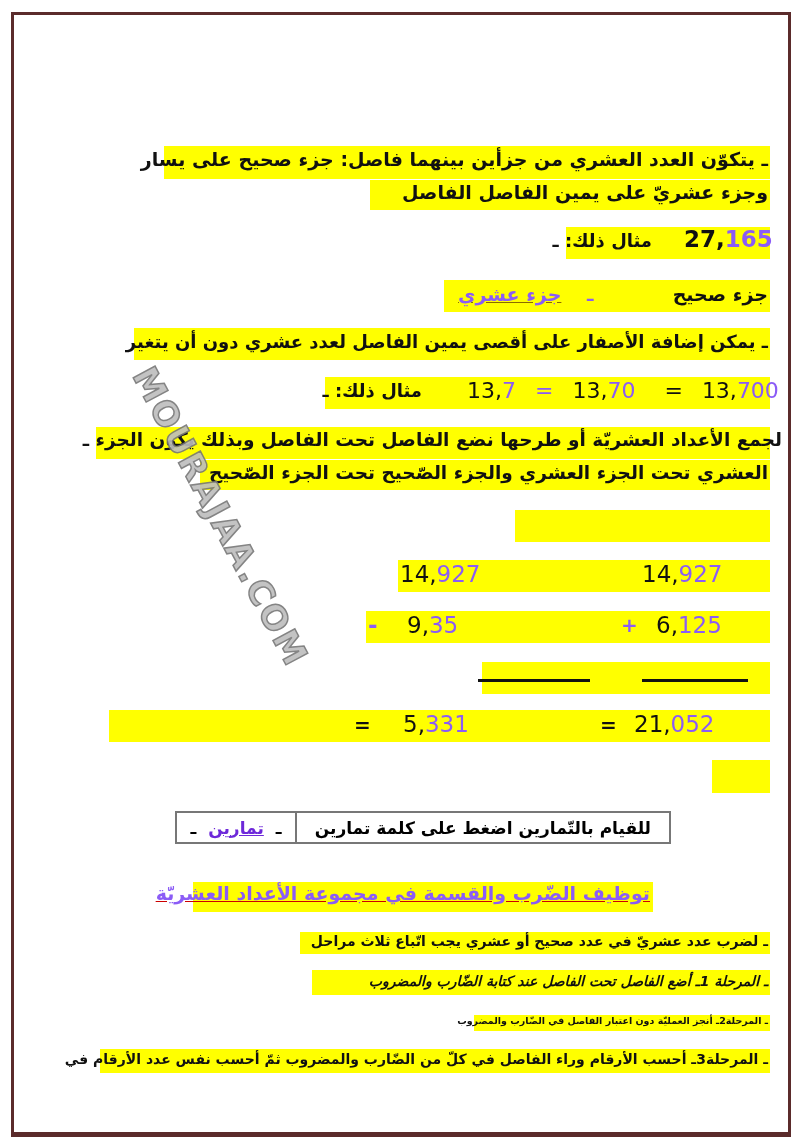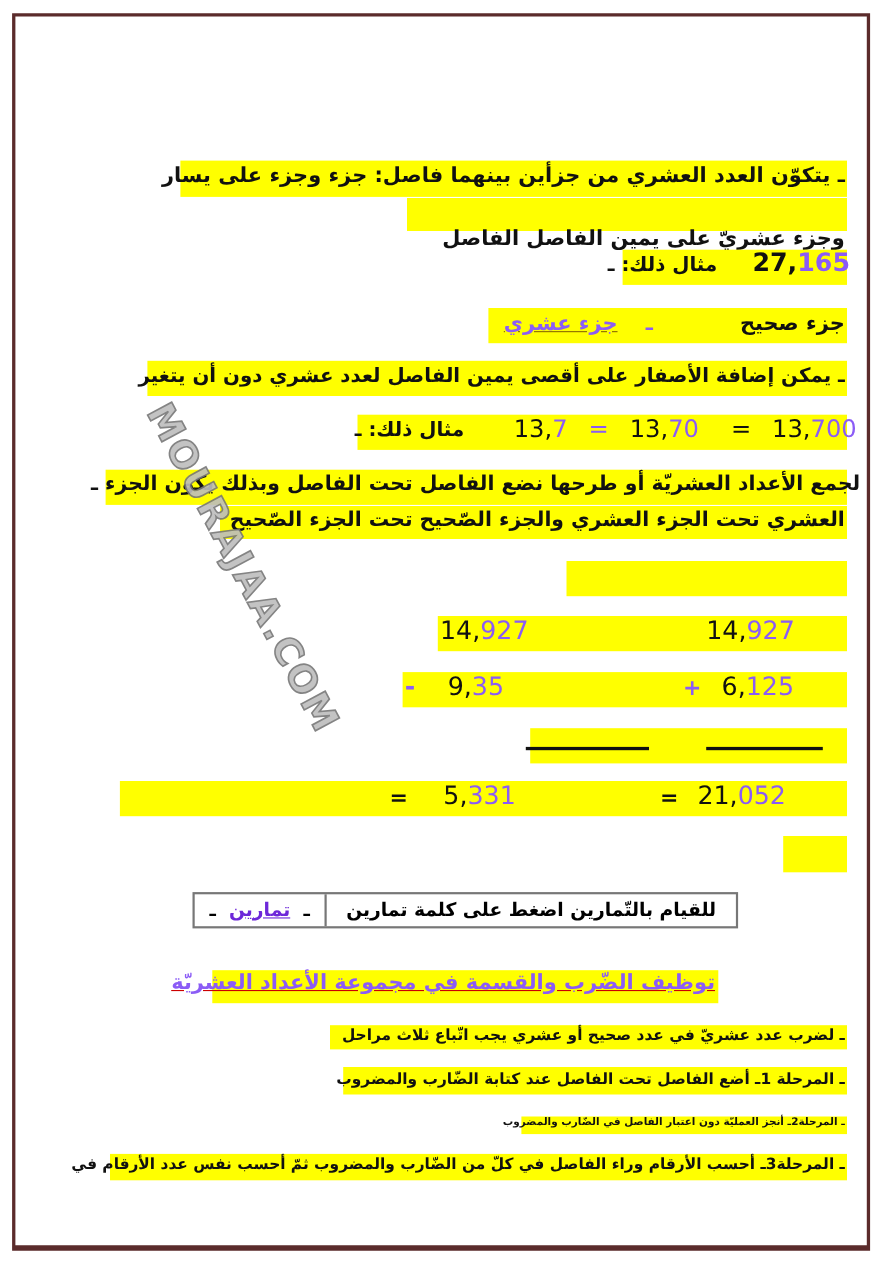--- a/index.html
+++ b/index.html
@@ -25,22 +25,22 @@
   .exbox .right { flex:1; display:flex; align-items:center; padding-right:18px; font-size:17px; font-weight:bold; }
   .link { color:#6d28d9; text-decoration:underline; cursor:pointer; }
 </style>
 </head>
 <body>
 
 <div class="frame"></div>
 
 <div class="hl" style="left:164px;top:146px;width:606px;height:33px;"></div>
 <div class="hl" style="left:370px;top:180px;width:400px;height:30px;"></div>
-<div class="t" style="right:44px;top:148px;font-size:19px;">ـ يتكوّن العدد العشري من جزأين بينهما فاصل: جزء وجزء على يسار</div>
-<div class="t" style="right:44px;top:181px;font-size:19px;margin-top:25px;">وجزء عشريّ على يمين الفاصل  الفاصل</div>
+<div class="t" style="right:44px;top:148px;font-size:19px;">ـ يتكوّن العدد العشري من جزأين بينهما فاصل: جزء صحيح على يسار</div>
+<div class="t" style="right:44px;top:181px;font-size:19px;">وجزء عشريّ على يمين الفاصل  الفاصل</div>
 
 <div class="hl" style="left:566px;top:227px;width:204px;height:32px;"></div>
 <div class="t" style="right:160px;top:230px;font-size:18px;">مثال ذلك: ـ</div>
 <div class="t num" style="left:684px;top:226px;font-size:23px;">
   <span class="blk">27,</span><span class="red">165</span>
 </div>
 
 <div class="hl" style="left:444px;top:280px;width:326px;height:32px;"></div>
 <div class="t" style="right:44px;top:283px;font-size:19px;">جزء صحيح</div>
 <div class="t red" style="left:587px;top:283px;font-size:19px;">ـ</div>
@@ -111,19 +111,19 @@
   </div>
 </div>
 
 <div class="hl" style="left:193px;top:882px;width:460px;height:30px;"></div>
 <div class="t red" style="right:162px;top:882px;font-size:19px;text-decoration:underline;text-decoration-color:#c00;">توظيف الضّرب والقسمة في مجموعة الأعداد العشريّة</div>
 
 <div class="hl" style="left:300px;top:932px;width:470px;height:22px;"></div>
 <div class="t" style="right:44px;top:933px;font-size:14px;">ـ لضرب عدد عشريّ في عدد صحيح أو عشري يجب اتّباع ثلاث مراحل</div>
 
 <div class="hl" style="left:312px;top:970px;width:458px;height:25px;"></div>
-<div class="t" style="right:44px;top:973px;font-size:14px;">ـ المرحلة 1ـ أضع الفاصل تحت الفاصل عند كتابة الضّارب والمضروب</div>
+<div class="t" style="right:44px;top:973px;font-size:14px;font-style:italic;">ـ المرحلة 1ـ أضع الفاصل تحت الفاصل عند كتابة الضّارب والمضروب</div>
 
 <div class="hl" style="left:474px;top:1015px;width:296px;height:16px;"></div>
 <div class="t" style="right:44px;top:1015px;font-size:9.5px;">ـ المرحلة2ـ أنجز العمليّة دون اعتبار الفاصل في الضّارب والمضروب</div>
 
 <div class="hl" style="left:100px;top:1049px;width:670px;height:24px;"></div>
 <div class="t" style="right:44px;top:1051px;font-size:14px;">ـ المرحلة3ـ أحسب الأرقام وراء الفاصل في كلّ من الضّارب والمضروب ثمّ أحسب نفس عدد الأرقام في</div>
 
 </body></html>

